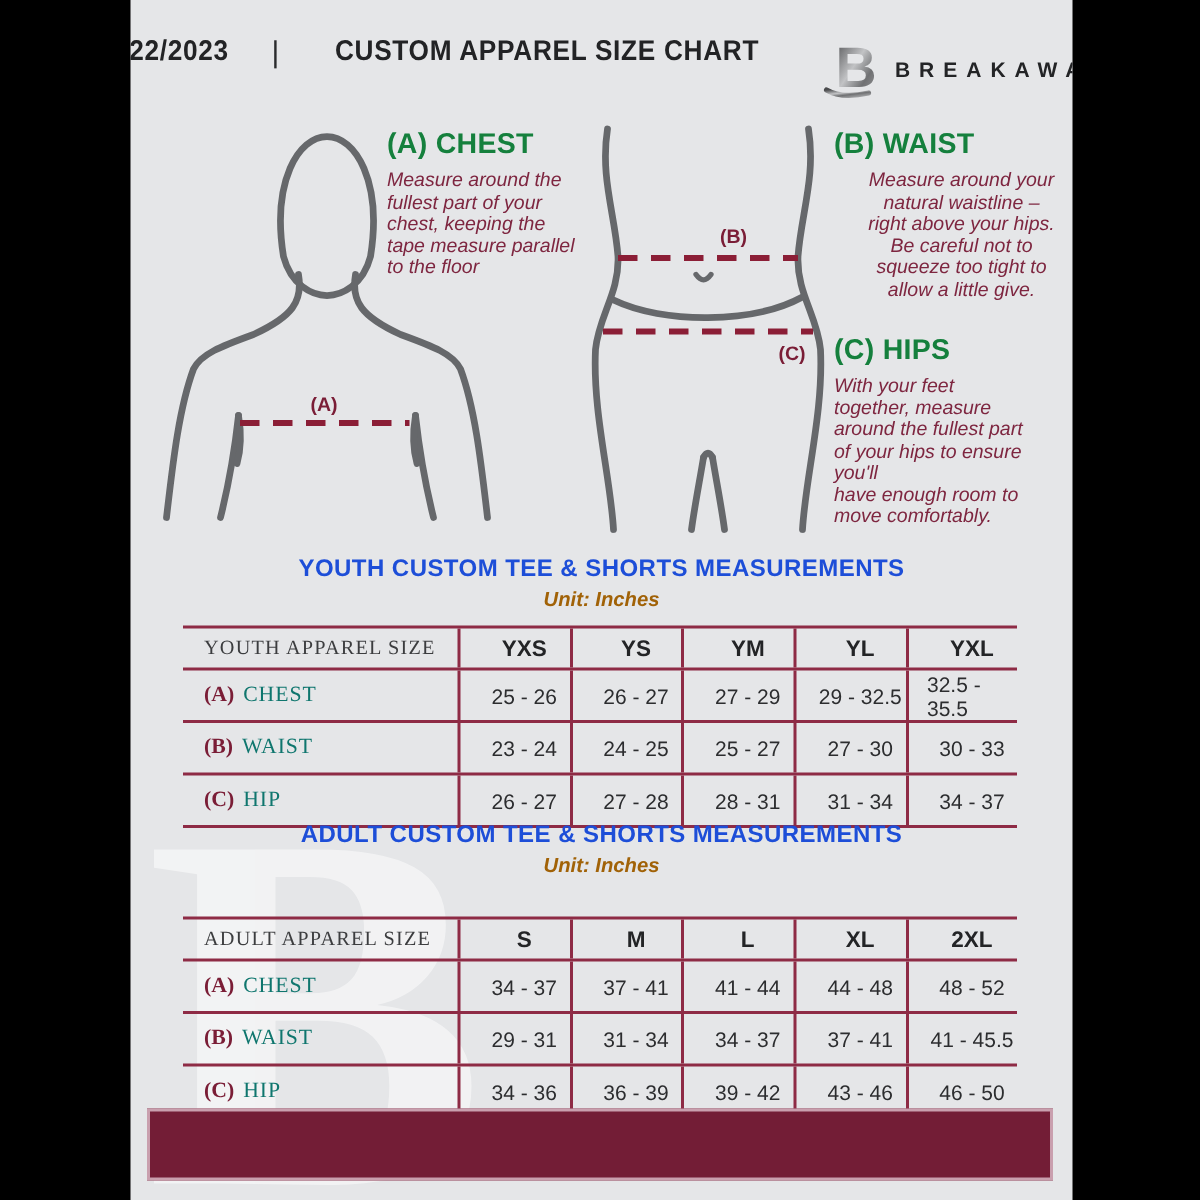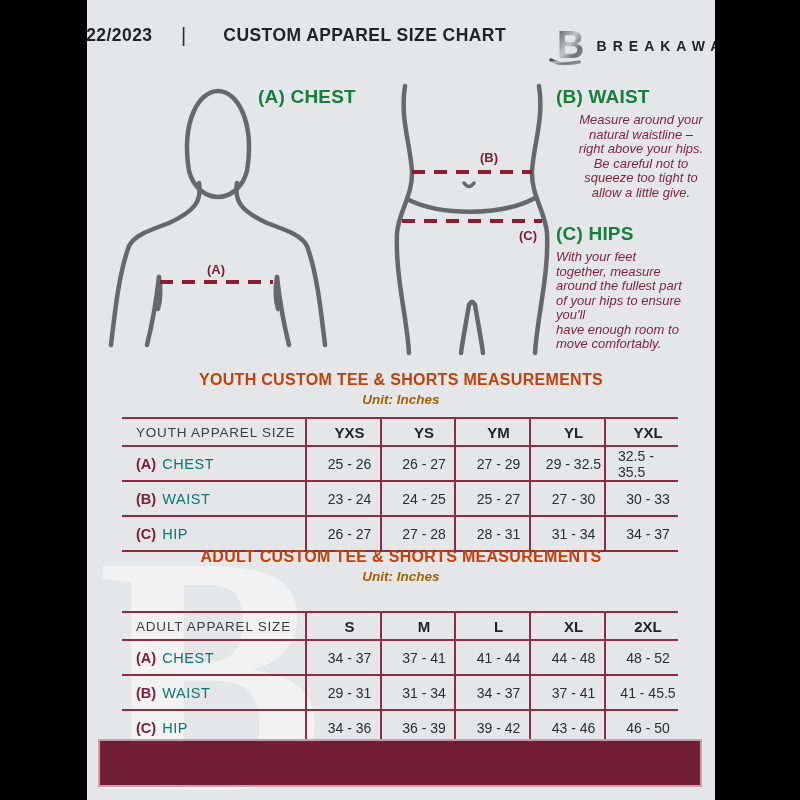--- a/index.html
+++ b/index.html
@@ -43,21 +43,21 @@
   .instr-desc{
     position:absolute;font-style:italic;font-size:13px;line-height:14.5px;
     color:#7e2640;white-space:pre-line;width:170px;
   }
   
   svg text{font-family:"Liberation Sans", sans-serif;}
   .fig-label{font-weight:bold;font-size:13px;fill:#7a1d36;}
   
   .section-title{
     position:absolute;left:0;right:0;text-align:center;
-    font-weight:bold;font-size:16px;letter-spacing:.3px;color:#c2410c;
+    font-weight:bold;font-size:16px;letter-spacing:.3px;color:#1d4ed8;
   }
   .section-unit{
     position:absolute;left:0;right:0;text-align:center;
     font-style:italic;font-weight:bold;font-size:13.5px;color:#a16207;
   }
   
   .size-table{
     position:absolute;left:35px;width:556px;
     border-bottom:2px solid #8e2b45;
   }
@@ -65,21 +65,21 @@
     display:grid;grid-template-columns:183px 75px 74px 75px 75px 74px;
     border-top:2px solid #8e2b45;
   }
   .trow.thead .tcell{height:26px;}
   .trow .tcell{height:33px;padding-left:12px;}
   .tcell{
     display:flex;align-items:center;justify-content:center;
     font-size:14px;color:#2c2d2f;
   }
   .tcell + .tcell{border-left:2px solid #8e2b45;}
-  .tcell.first{justify-content:flex-start;padding-left:14px;}
+  .tcell.first{justify-content:flex-start;padding-left:14px;font-family:Liberation Serif, serif;}
   .thead .tcell.first{
     font-size:13.5px;letter-spacing:.8px;color:#3c3d3f;font-weight:normal;
   }
   .thead .tcell.size{font-weight:bold;font-size:15px;color:#232426;}
   .rowkey{font-weight:bold;color:#7a1d36;font-size:14.5px;margin-right:6px;}
   .rowlabel{font-size:14.5px;letter-spacing:.6px;color:#0f766e;}
   
   .footer-bar{
     position:absolute;left:11px;top:739px;width:604px;height:48px;
     background:#731d36;border:2px solid #c99fae;box-sizing:border-box;
@@ -139,20 +139,25 @@
         <path d="M 83 222 C 86 240, 89 255, 91 270"></path>
         <path d="M 77 222 Q 80 216 83 222"></path>
       </g>
       <path d="M 20 89 L 140 89" stroke="#8b1e36" stroke-width="4" stroke-dasharray="13 9" fill="none"></path>
       <text x="97" y="79" text-anchor="middle" class="fig-label">(B)</text>
       <path d="M 10 138 L 150 138" stroke="#8b1e36" stroke-width="4" stroke-dasharray="13 9" fill="none"></path>
       <text x="136" y="157" text-anchor="middle" class="fig-label">(C)</text>
     </svg>
 
     <div class="instr-heading" style="left:171px;top:86px;">(A) CHEST</div>
+    <div class="instr-desc" style="left:171px;top:113px;">Measure around the
+fullest part of your
+chest, keeping the
+tape measure parallel
+to the floor</div>
 
     <div class="instr-heading" style="left:469px;top:86px;">(B) WAIST</div>
     <div class="instr-desc" style="left:469px;top:113px;text-align:center;">Measure around your
 natural waistline –
 right above your hips.
 Be careful not to
 squeeze too tight to
 allow a little give.</div>
 
     <div class="instr-heading" style="left:469px;top:223px;">(C) HIPS</div>

